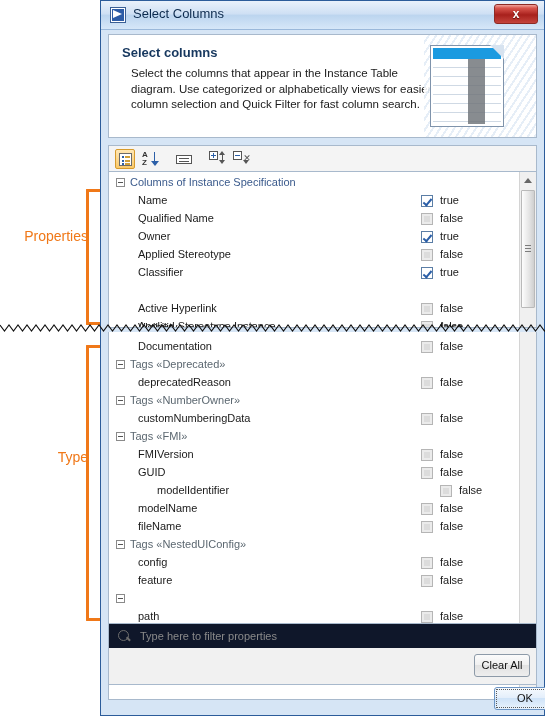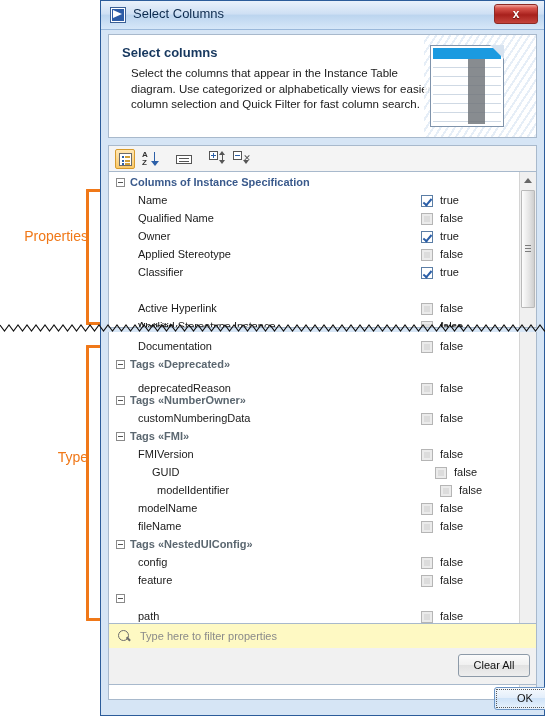--- a/index.html
+++ b/index.html
@@ -141,21 +141,21 @@
 
   
   .listpane{
     position:absolute;left:7px;width:429px;
     background:#ffffff;border:1px solid #a8b9cc;box-sizing:border-box;overflow:hidden;
   }
   .pane-top{top:170px;height:157px;}
   .pane-bot{top:331px;height:368px;border-top:none;}
 
   .row{position:absolute;left:0;right:0;height:18px;}
-  .grp{font-weight:bold;color:#5b6770;font-size:11px;}
+  .grp{font-weight:normal;color:#5b6770;font-size:11px;}
   .grp .exp{
     position:absolute;left:7px;top:4px;width:9px;height:9px;
     border:1px solid #8a8a8a;background:#fff;box-sizing:border-box;
   }
   .grp .exp:before{content:"";position:absolute;left:1px;top:3px;width:5px;height:1px;background:#555;}
   .grp .lbl{position:absolute;left:21px;top:2px;white-space:nowrap;}
   .grp.blue .lbl{color:#3a5a8c;}
 
   .item .name{position:absolute;left:29px;top:2px;color:#1a1a1a;font-size:11px;white-space:nowrap;}
   .cbx{position:absolute;left:312px;top:3px;width:12px;height:12px;box-sizing:border-box;}
@@ -185,36 +185,36 @@
     position:absolute;left:1px;width:14px;
     background:linear-gradient(90deg,#fdfdfd,#e4e4e4 60%,#cfcfcf);
     border:1px solid #b9b9b9;box-sizing:border-box;border-radius:1px;
   }
   .sb-thumb .grip{position:absolute;left:3px;right:3px;top:50%;margin-top:-4px;height:8px;
     background:repeating-linear-gradient(to bottom,#7c7c7c 0 1px,transparent 1px 3px);}
 
   
   .filterbox{
     position:absolute;left:7px;top:622px;width:429px;height:43px;
-    background:#fef9c3;border:1px solid #a8b9cc;box-sizing:border-box;
+    background:#0f172a;border:1px solid #a8b9cc;box-sizing:border-box;
   }
   .mag{position:absolute;left:9px;top:6px;width:9px;height:9px;border:1.6px solid #6d6d6d;border-radius:50%;}
   .mag:after{content:"";position:absolute;left:7px;top:7px;width:5px;height:1.6px;background:#6d6d6d;transform:rotate(45deg);}
   .filter-ph{position:absolute;left:31px;top:6px;font-size:11px;color:#8a8a8a;}
 
   .clearzone{
     position:absolute;left:7px;top:647px;width:429px;height:37px;
     background:#f1f1f1;border:1px solid #a8b9cc;border-top:none;box-sizing:border-box;
   }
   .btn{
     background:linear-gradient(180deg,#fbfbfb 0%,#f0f0f0 48%,#e2e2e2 50%,#eeeeee 100%);
     border:1px solid #8d9aa8;border-radius:3px;box-sizing:border-box;
     font-size:11px;color:#111;text-align:center;
   }
-  .btn-clear{position:absolute;right:6px;top:6px;width:72px;height:23px;line-height:21px;}
+  .btn-clear{position:absolute;right:6px;top:6px;width:56px;height:23px;line-height:21px;}
 
   .btn-ok{
     position:absolute;left:393px;top:686px;width:62px;height:23px;line-height:21px;
     background:linear-gradient(180deg,#f6fafe 0%,#e3eefb 48%,#cfe3f8 50%,#e9f3fd 100%);
     border:1px solid #6b94c4;outline:1px dotted #5a5a5a;outline-offset:-3px;
   }
 
   
   .zigzag{
     position:absolute;left:0;top:320px;width:545px;height:16px;z-index:40;
@@ -359,21 +359,21 @@
     <div id="rows-bot">
         <div class="row item" style="top: 6px;">
           <span class="name">Documentation</span>
           <span class="cbx off"></span>
           <span class="val">false</span>
         </div>
         <div class="row grp " style="top: 24px;">
           <span class="exp"></span>
           <span class="lbl">Tags «Deprecated»</span>
         </div>
-        <div class="row item" style="top: 42px; margin-top: 6px;">
+        <div class="row item" style="top: 42px;">
           <span class="name">deprecatedReason</span>
           <span class="cbx off"></span>
           <span class="val">false</span>
         </div>
         <div class="row grp " style="top: 60px;">
           <span class="exp"></span>
           <span class="lbl">Tags «NumberOwner»</span>
         </div>
         <div class="row item" style="top: 78px;">
           <span class="name">customNumberingData</span>
@@ -382,21 +382,21 @@
         </div>
         <div class="row grp " style="top: 96px;">
           <span class="exp"></span>
           <span class="lbl">Tags «FMI»</span>
         </div>
         <div class="row item" style="top: 114px;">
           <span class="name">FMIVersion</span>
           <span class="cbx off"></span>
           <span class="val">false</span>
         </div>
-        <div class="row item" style="top: 132px; margin-left: 14px;">
+        <div class="row item" style="top: 132px;">
           <span class="name">GUID</span>
           <span class="cbx off"></span>
           <span class="val">false</span>
         </div>
         <div class="row item" style="top: 150px; margin-left: 19px;">
           <span class="name">modelIdentifier</span>
           <span class="cbx off"></span>
           <span class="val">false</span>
         </div>
         <div class="row item" style="top: 168px;">

